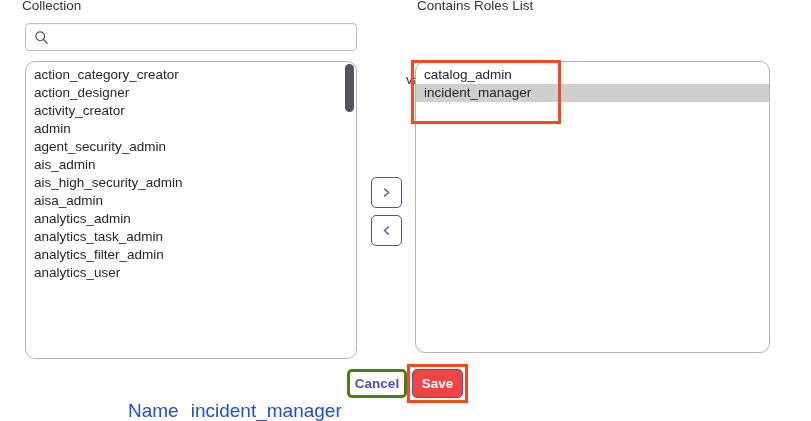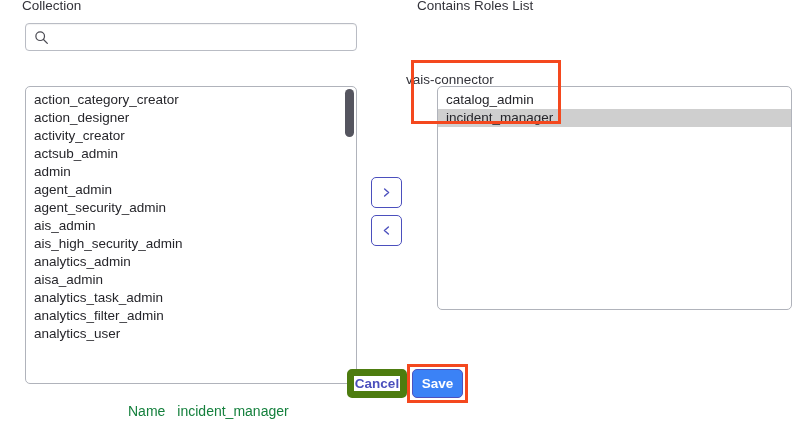--- a/index.html
+++ b/index.html
@@ -68,36 +68,35 @@
     height: 100%;
     padding: 0 4px;
     min-width: 0;
   }
 
   
   .listbox {
     position: absolute;
     box-sizing: border-box;
     border: 1px solid #b0b3bb;
-    border-radius: 5px;
+    border-radius: 10px;
     background: #ffffff;
     overflow: hidden;
-    margin-top: 25px;
   }
   #left-list {
     left: 25px;
     top: 61px;
     width: 332px;
     height: 298px;
   }
   #right-list {
-    left: 437px;
+    left: 415px;
     top: 61px;
     width: 355px;
-    height: 224px;
+    height: 292px;
   }
   .list-inner {
     position: absolute;
     left: 0;
     top: 0;
     right: 0;
     bottom: 0;
     padding: 4px 0 0 0;
   }
   .list-item {
@@ -163,43 +162,43 @@
     display: flex;
     align-items: center;
     justify-content: center;
     cursor: pointer;
     height: 29px;
   }
   #cancel-button {
     left: 347px;
     top: 369px;
     width: 60px;
-    border: 7px solid #4d7c0f;
+    border: 3px solid #4d7c0f;
     background: #ffffff;
     color: #4b4fbd;
     font-weight: bold;
   }
   #save-button {
     left: 412px;
     top: 369px;
     width: 51px;
     border: 1px solid #4f51bd;
-    background: #3b82f6;
+    background: #ef4444;
     color: #ffffff;
     font-weight: bold;
   }
 
   
   #name-row {
     position: absolute;
     left: 128px;
     top: 403px;
-    font-size: 14px;
+    font-size: 19px;
     line-height: 16px;
-    color: #15803d;
+    color: #1d4ed8;
     white-space: nowrap;
   }
   #name-row .name-key { margin-right: 12px; }
 
   
   .annot {
     position: absolute;
     box-sizing: border-box;
     border: 3px solid #f4481e;
     pointer-events: none;
@@ -233,28 +232,26 @@
       </svg>
     </span>
     <input id="search-input" type="text" value="" placeholder="" style="">
   </div>
 
   <div class="listbox" id="left-list">
     <div class="list-inner" id="left-list-inner">
         <div class="list-item">action_category_creator</div>
         <div class="list-item">action_designer</div>
         <div class="list-item">activity_creator</div>
-        <div class="list-item">actsub_admin</div>
         <div class="list-item">admin</div>
-        <div class="list-item">agent_admin</div>
         <div class="list-item">agent_security_admin</div>
         <div class="list-item">ais_admin</div>
         <div class="list-item">ais_high_security_admin</div>
+        <div class="list-item">aisa_admin</div>
         <div class="list-item">analytics_admin</div>
-        <div class="list-item">aisa_admin</div>
         <div class="list-item">analytics_task_admin</div>
         <div class="list-item">analytics_filter_admin</div>
         <div class="list-item">analytics_user</div>
       </div>
     <div id="left-scrollbar">
       <div id="left-thumb"></div>
     </div>
   </div>
 
   <div class="xfer-btn" id="xfer-right">

